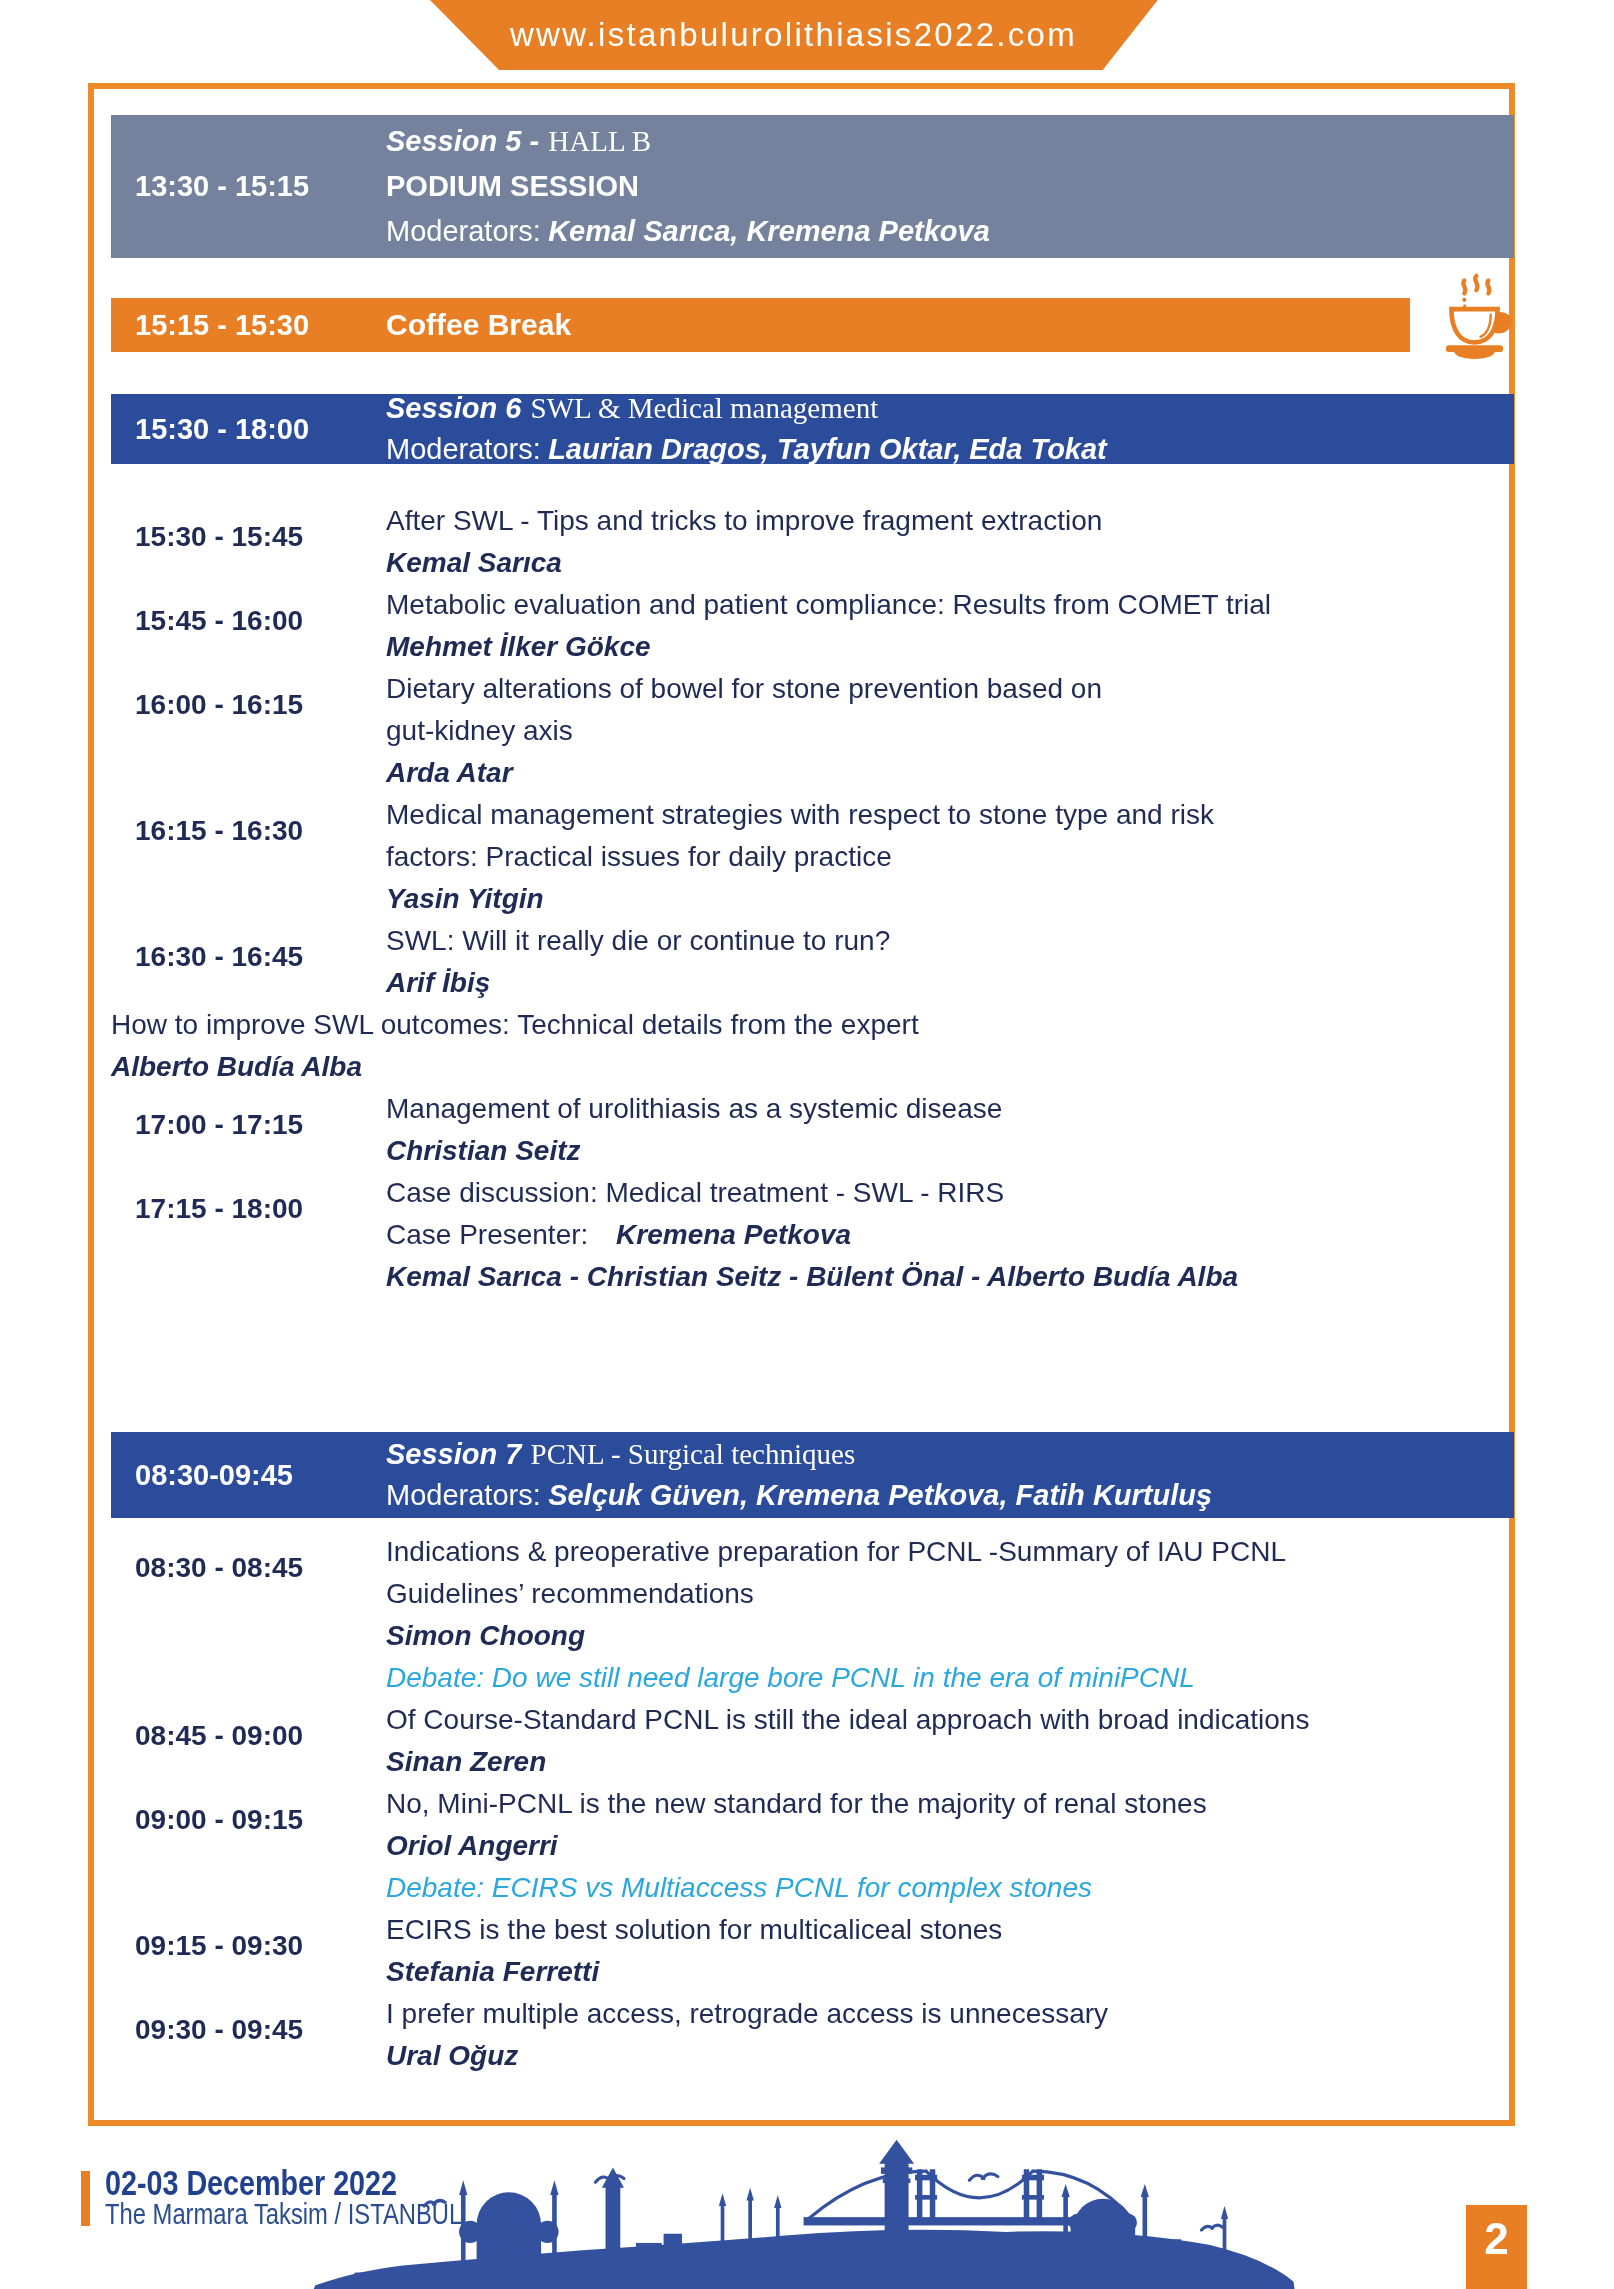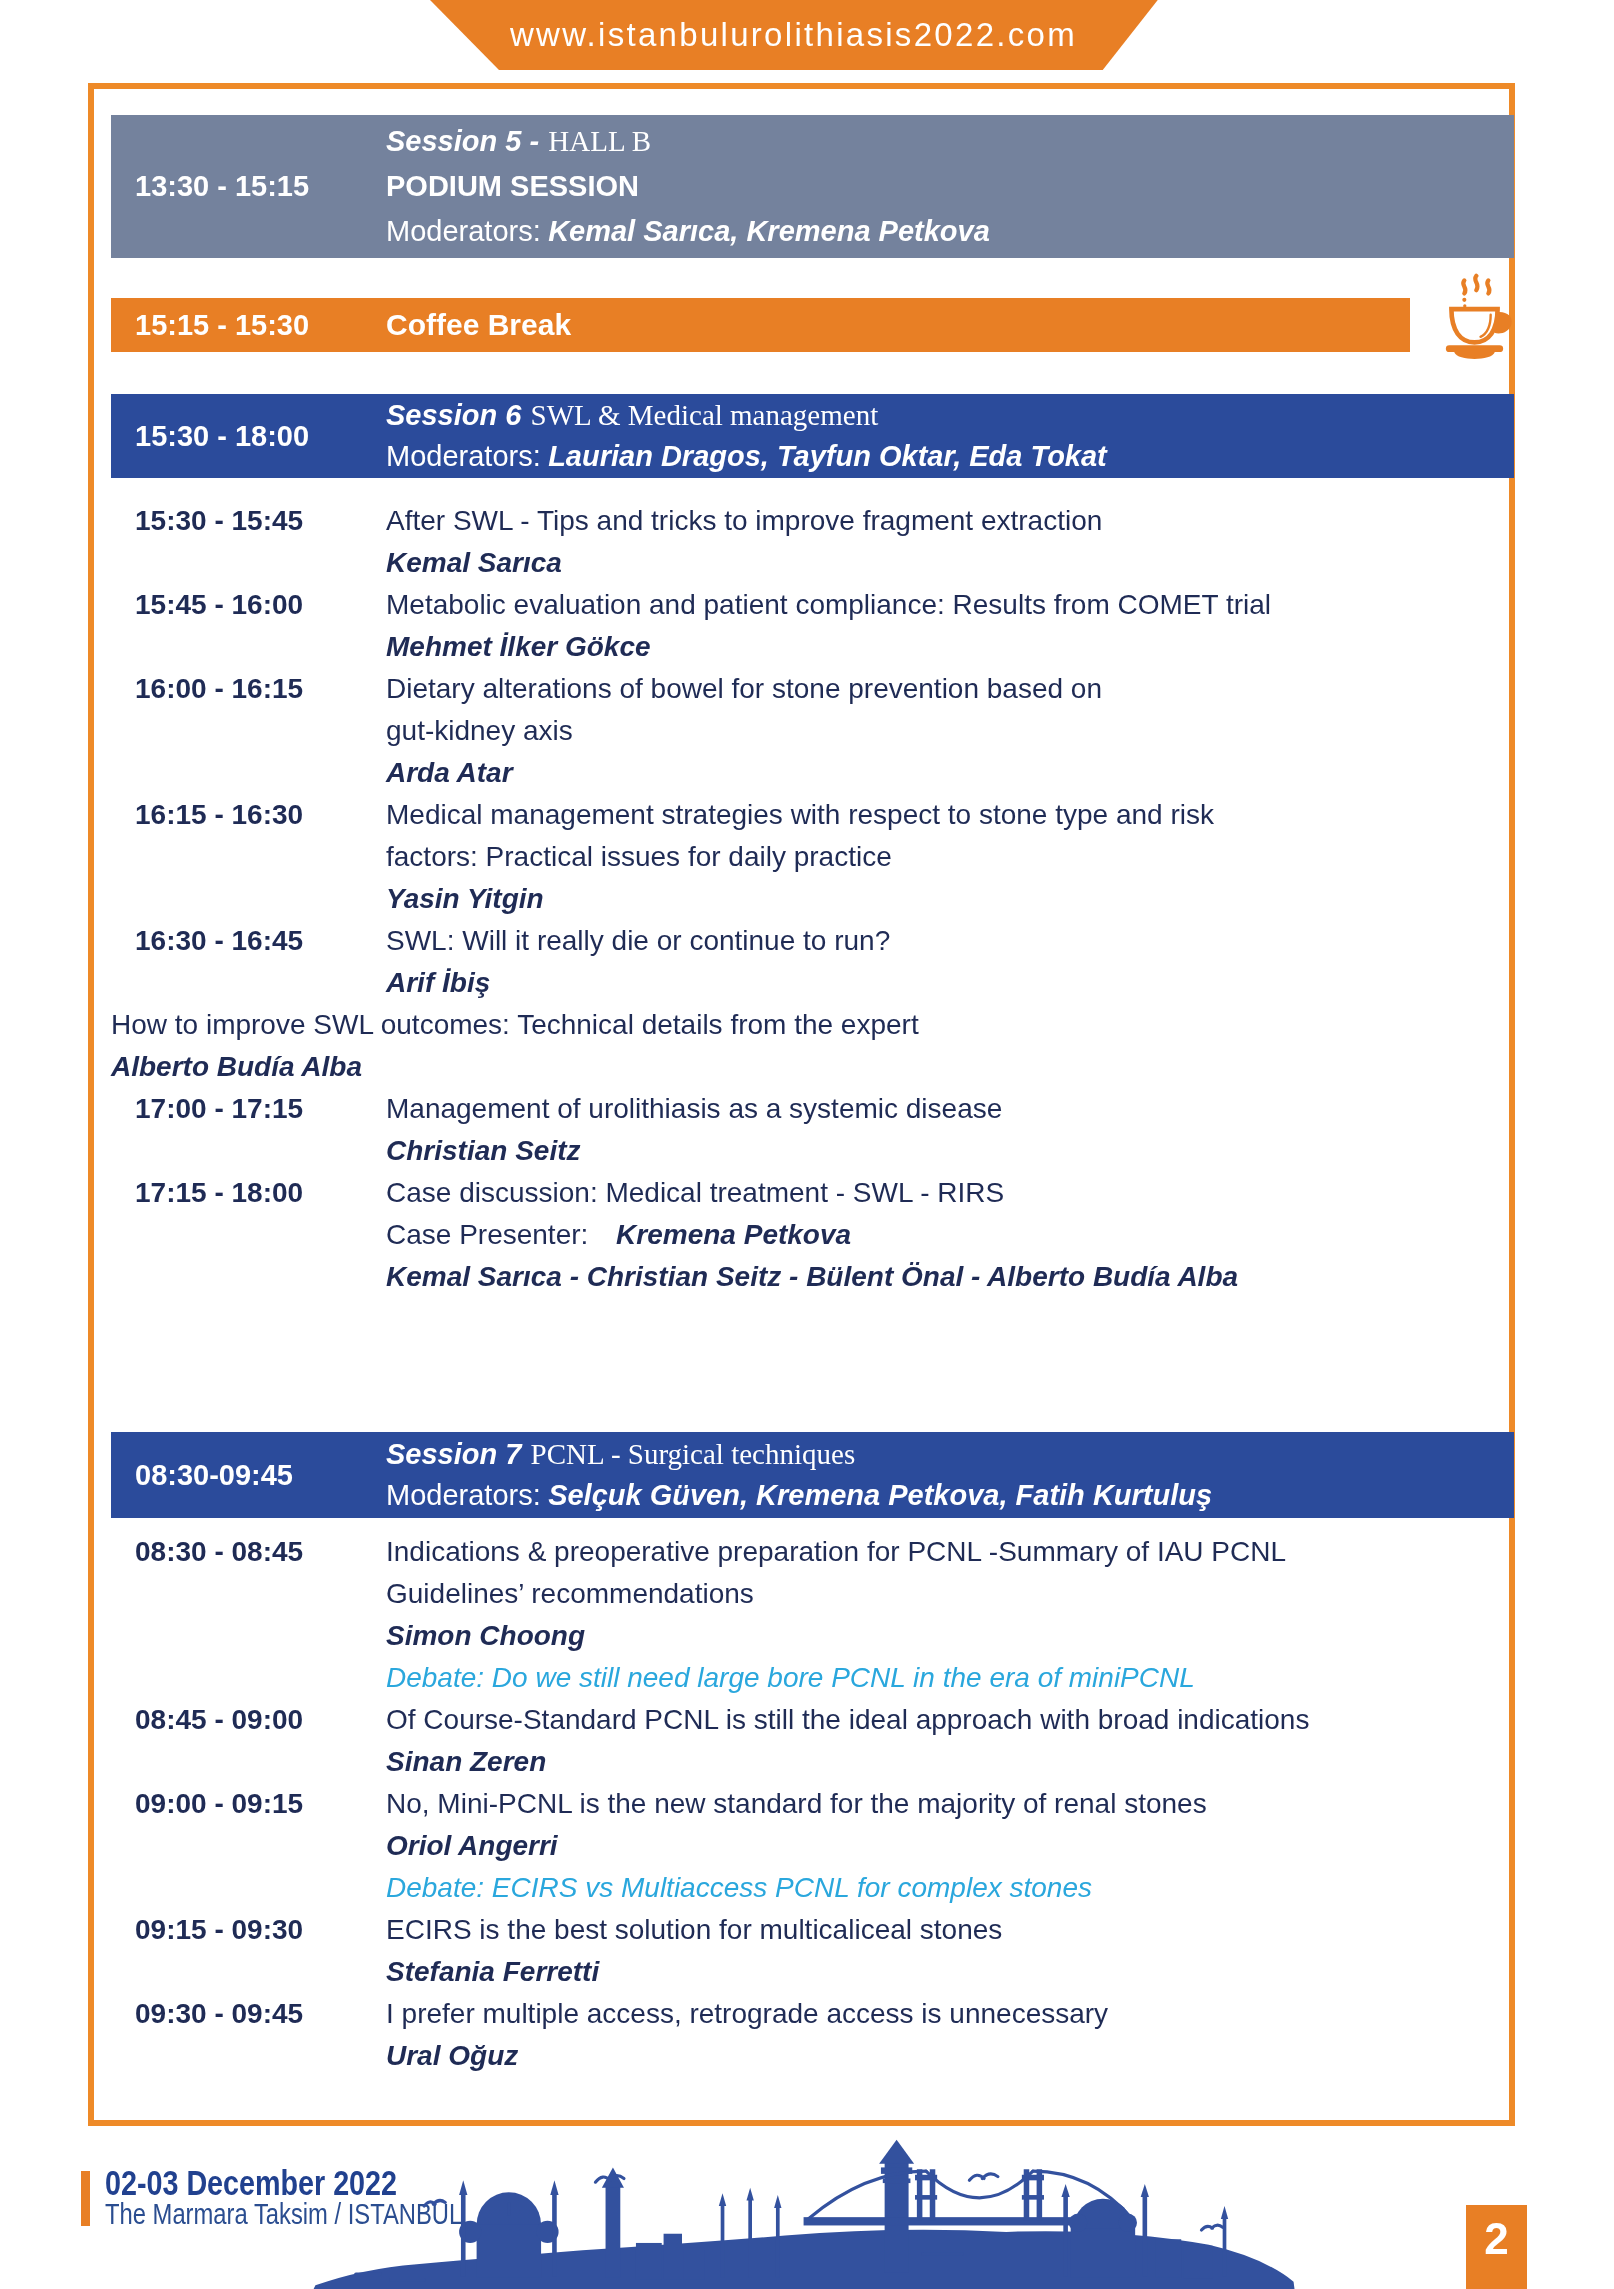--- a/index.html
+++ b/index.html
@@ -30,32 +30,32 @@
   .band-content{flex:1;}
   .band-line{font-size:29px;line-height:45px;}
   .band-line.blue-lh{line-height:41px;}
   .bold{font-weight:700;}
   .sprefix{font-weight:700;font-style:italic;}
   .srest{margin-left:9.2px;font-family:Liberation Serif, serif;}
   .mnames{margin-left:7.4px;font-weight:700;font-style:italic;}
   #session5{top:115px;height:143px;background:var(--c-gray);}
   #coffee{top:298px;height:54px;width:1299px;background:var(--c-orange);}
   #coffee .band-content{font-size:30px;font-weight:700;}
-  #session6{top:394px;height:84px;background:var(--c-blue);}
+  #session6{top:394px;height:70px;background:var(--c-blue);}
   #session7{top:1432px;height:86px;background:var(--c-blue);}
   #day2{top:1312px;height:69px;background:var(--c-orange);justify-content:center;}
   #day2 .day2-label{font-size:42px;font-weight:700;}
   
   .coffee-icon{position:absolute;left:1432px;top:273px;width:85px;height:87px;}
   
   .talks{position:absolute;left:111px;width:1403px;}
   #talks1{top:500px;}
   #talks2{top:1531px;}
   .talk-row{display:flex;}
-  .talk-time{width:275px;padding-left:24px;flex:none;font-weight:700;font-size:28px;line-height:42px;color:var(--c-navy);}
+  .talk-time{width:275px;padding-left:24px;flex:none;font-weight:700;font-size:28px;line-height:42px;color:var(--c-navy);margin-top:16px;}
   .talk-lines{flex:1;}
   .line{font-size:28px;line-height:42px;color:var(--c-navy);}
   .line.speaker{font-weight:700;font-style:italic;}
   .line.debate{font-style:italic;color:var(--c-debate);}
   .plabel{font-style:normal;font-weight:400;}
   .pname{font-weight:700;font-style:italic;margin-left:20px;}
   
   .footer-accent{position:absolute;left:81px;top:2171px;width:9.2px;height:55px;background:var(--c-orange);}
   .footer-dates{position:absolute;left:105px;top:2163px;font-size:35px;font-weight:700;color:var(--c-footer);white-space:nowrap;}
   .footer-venue{position:absolute;left:105px;top:2198px;font-size:29px;font-weight:400;color:#2A4D90;white-space:nowrap;}

